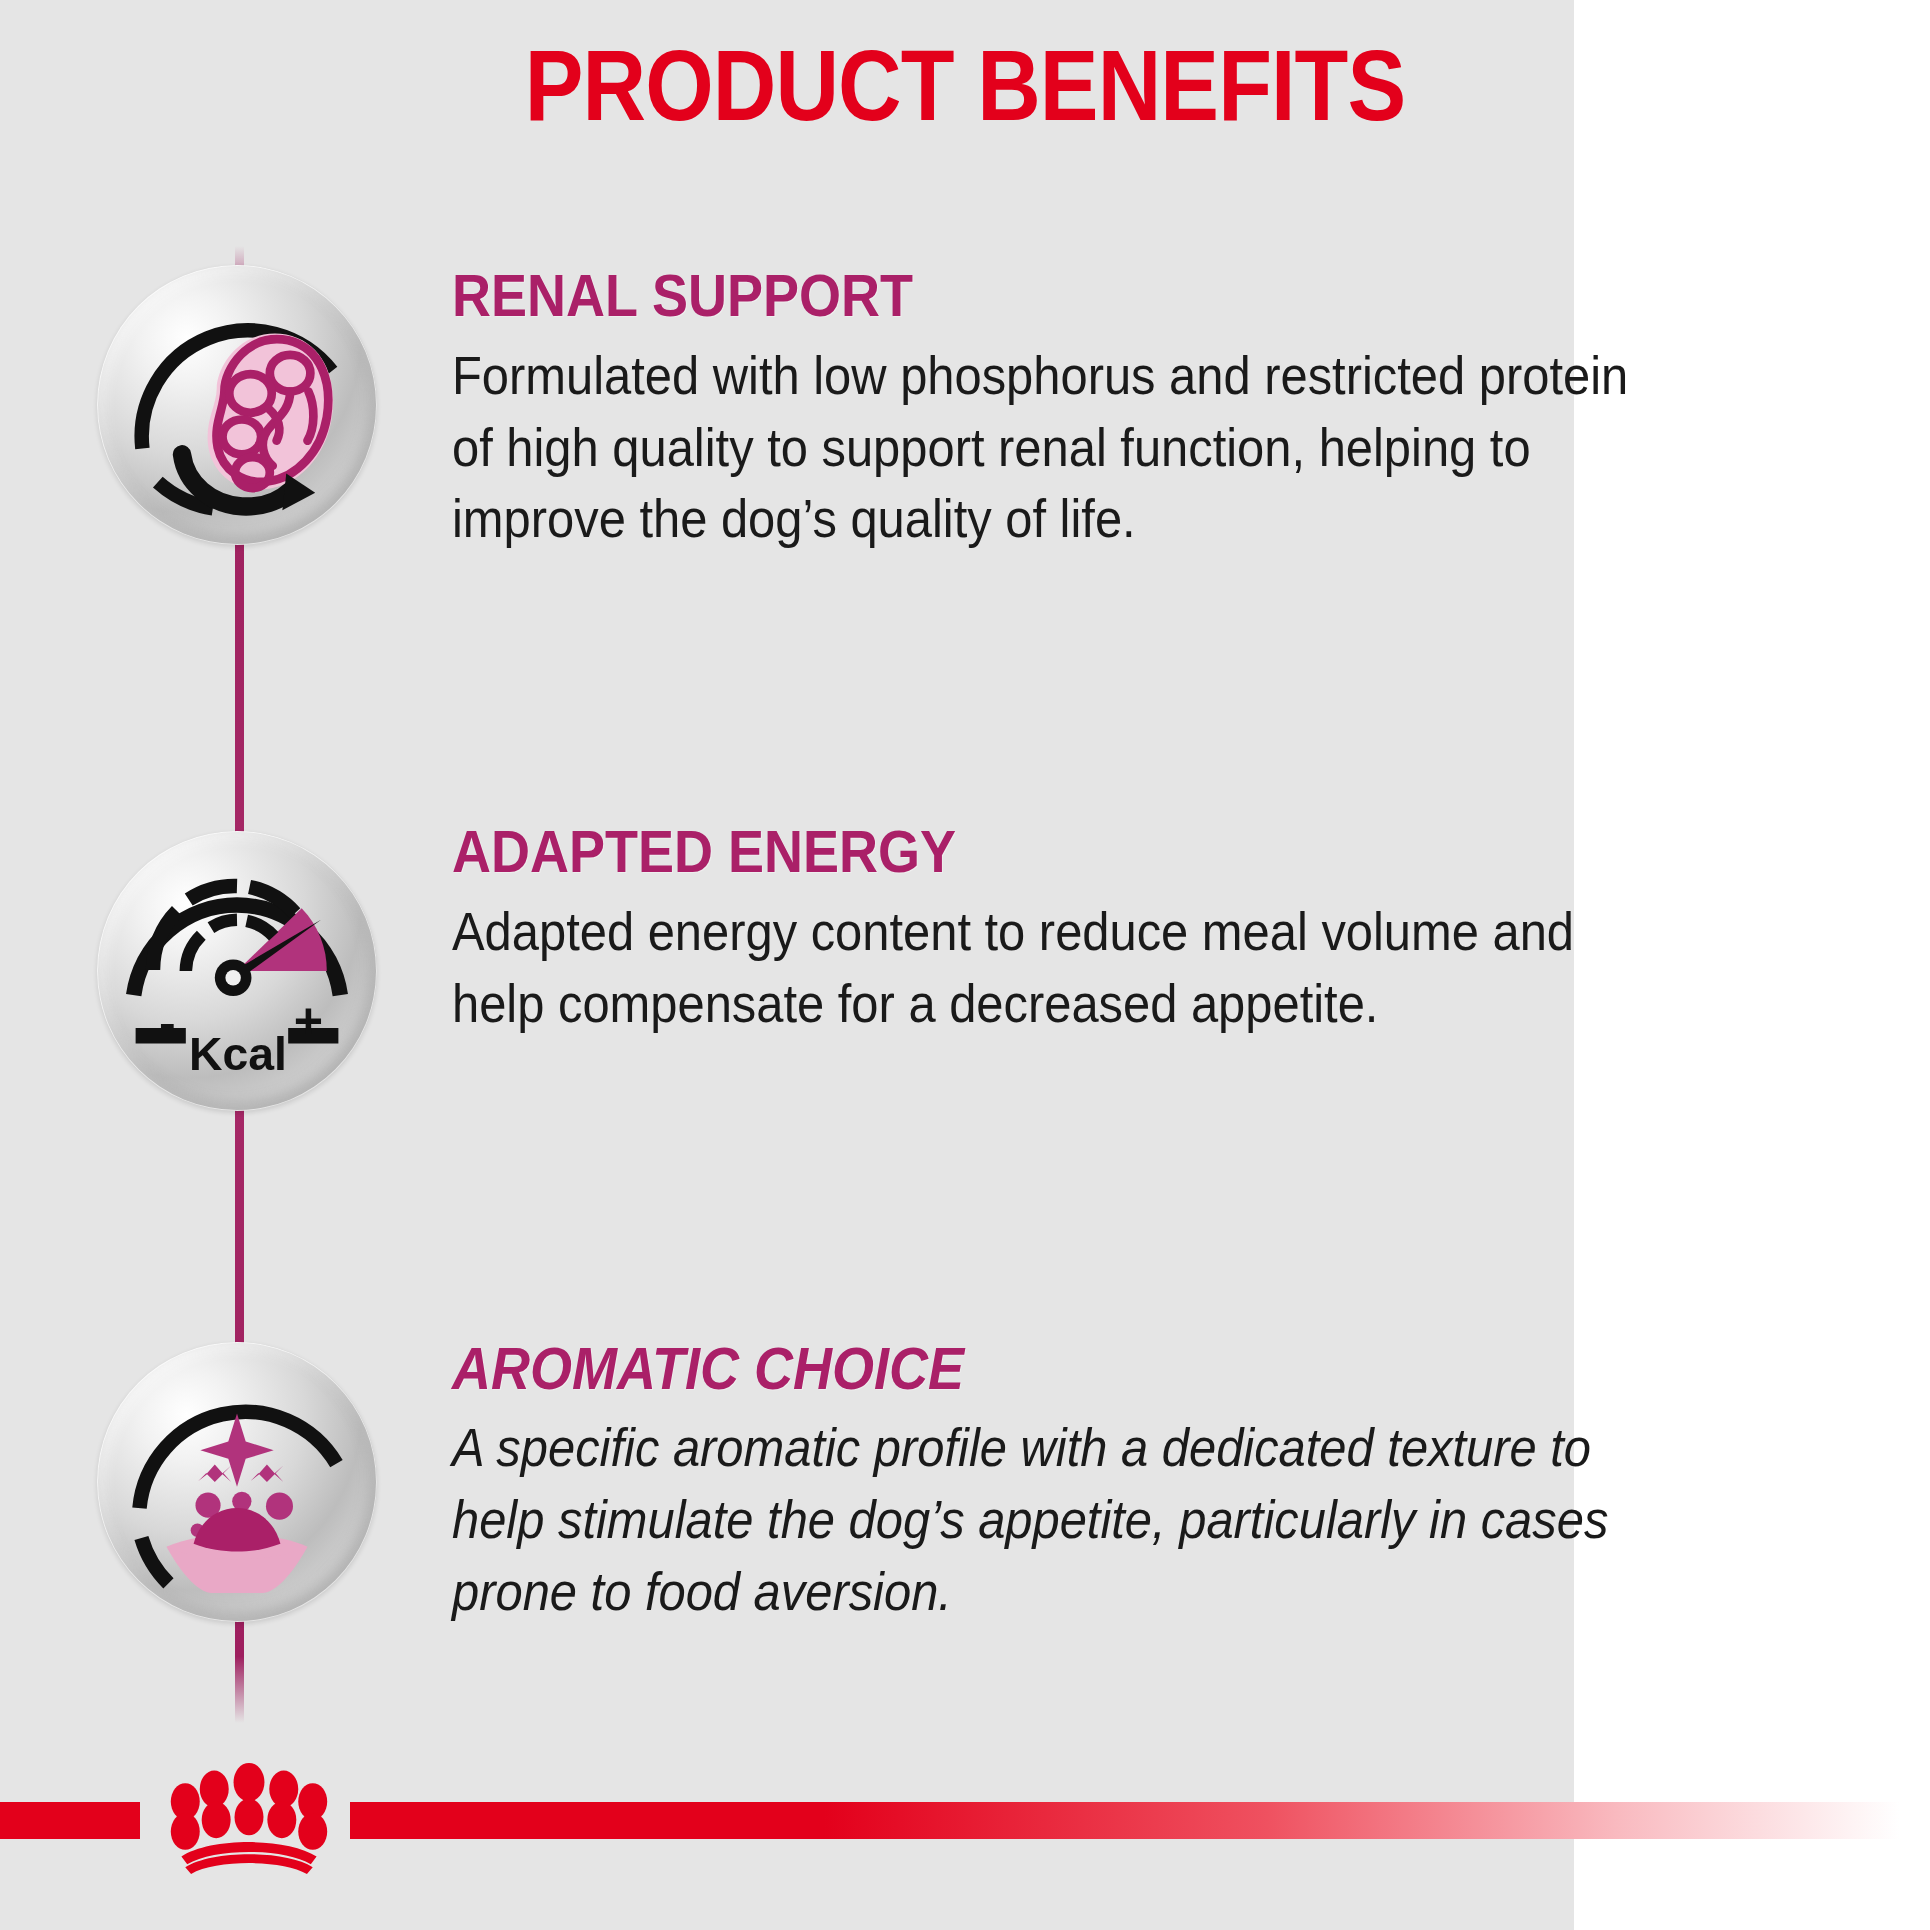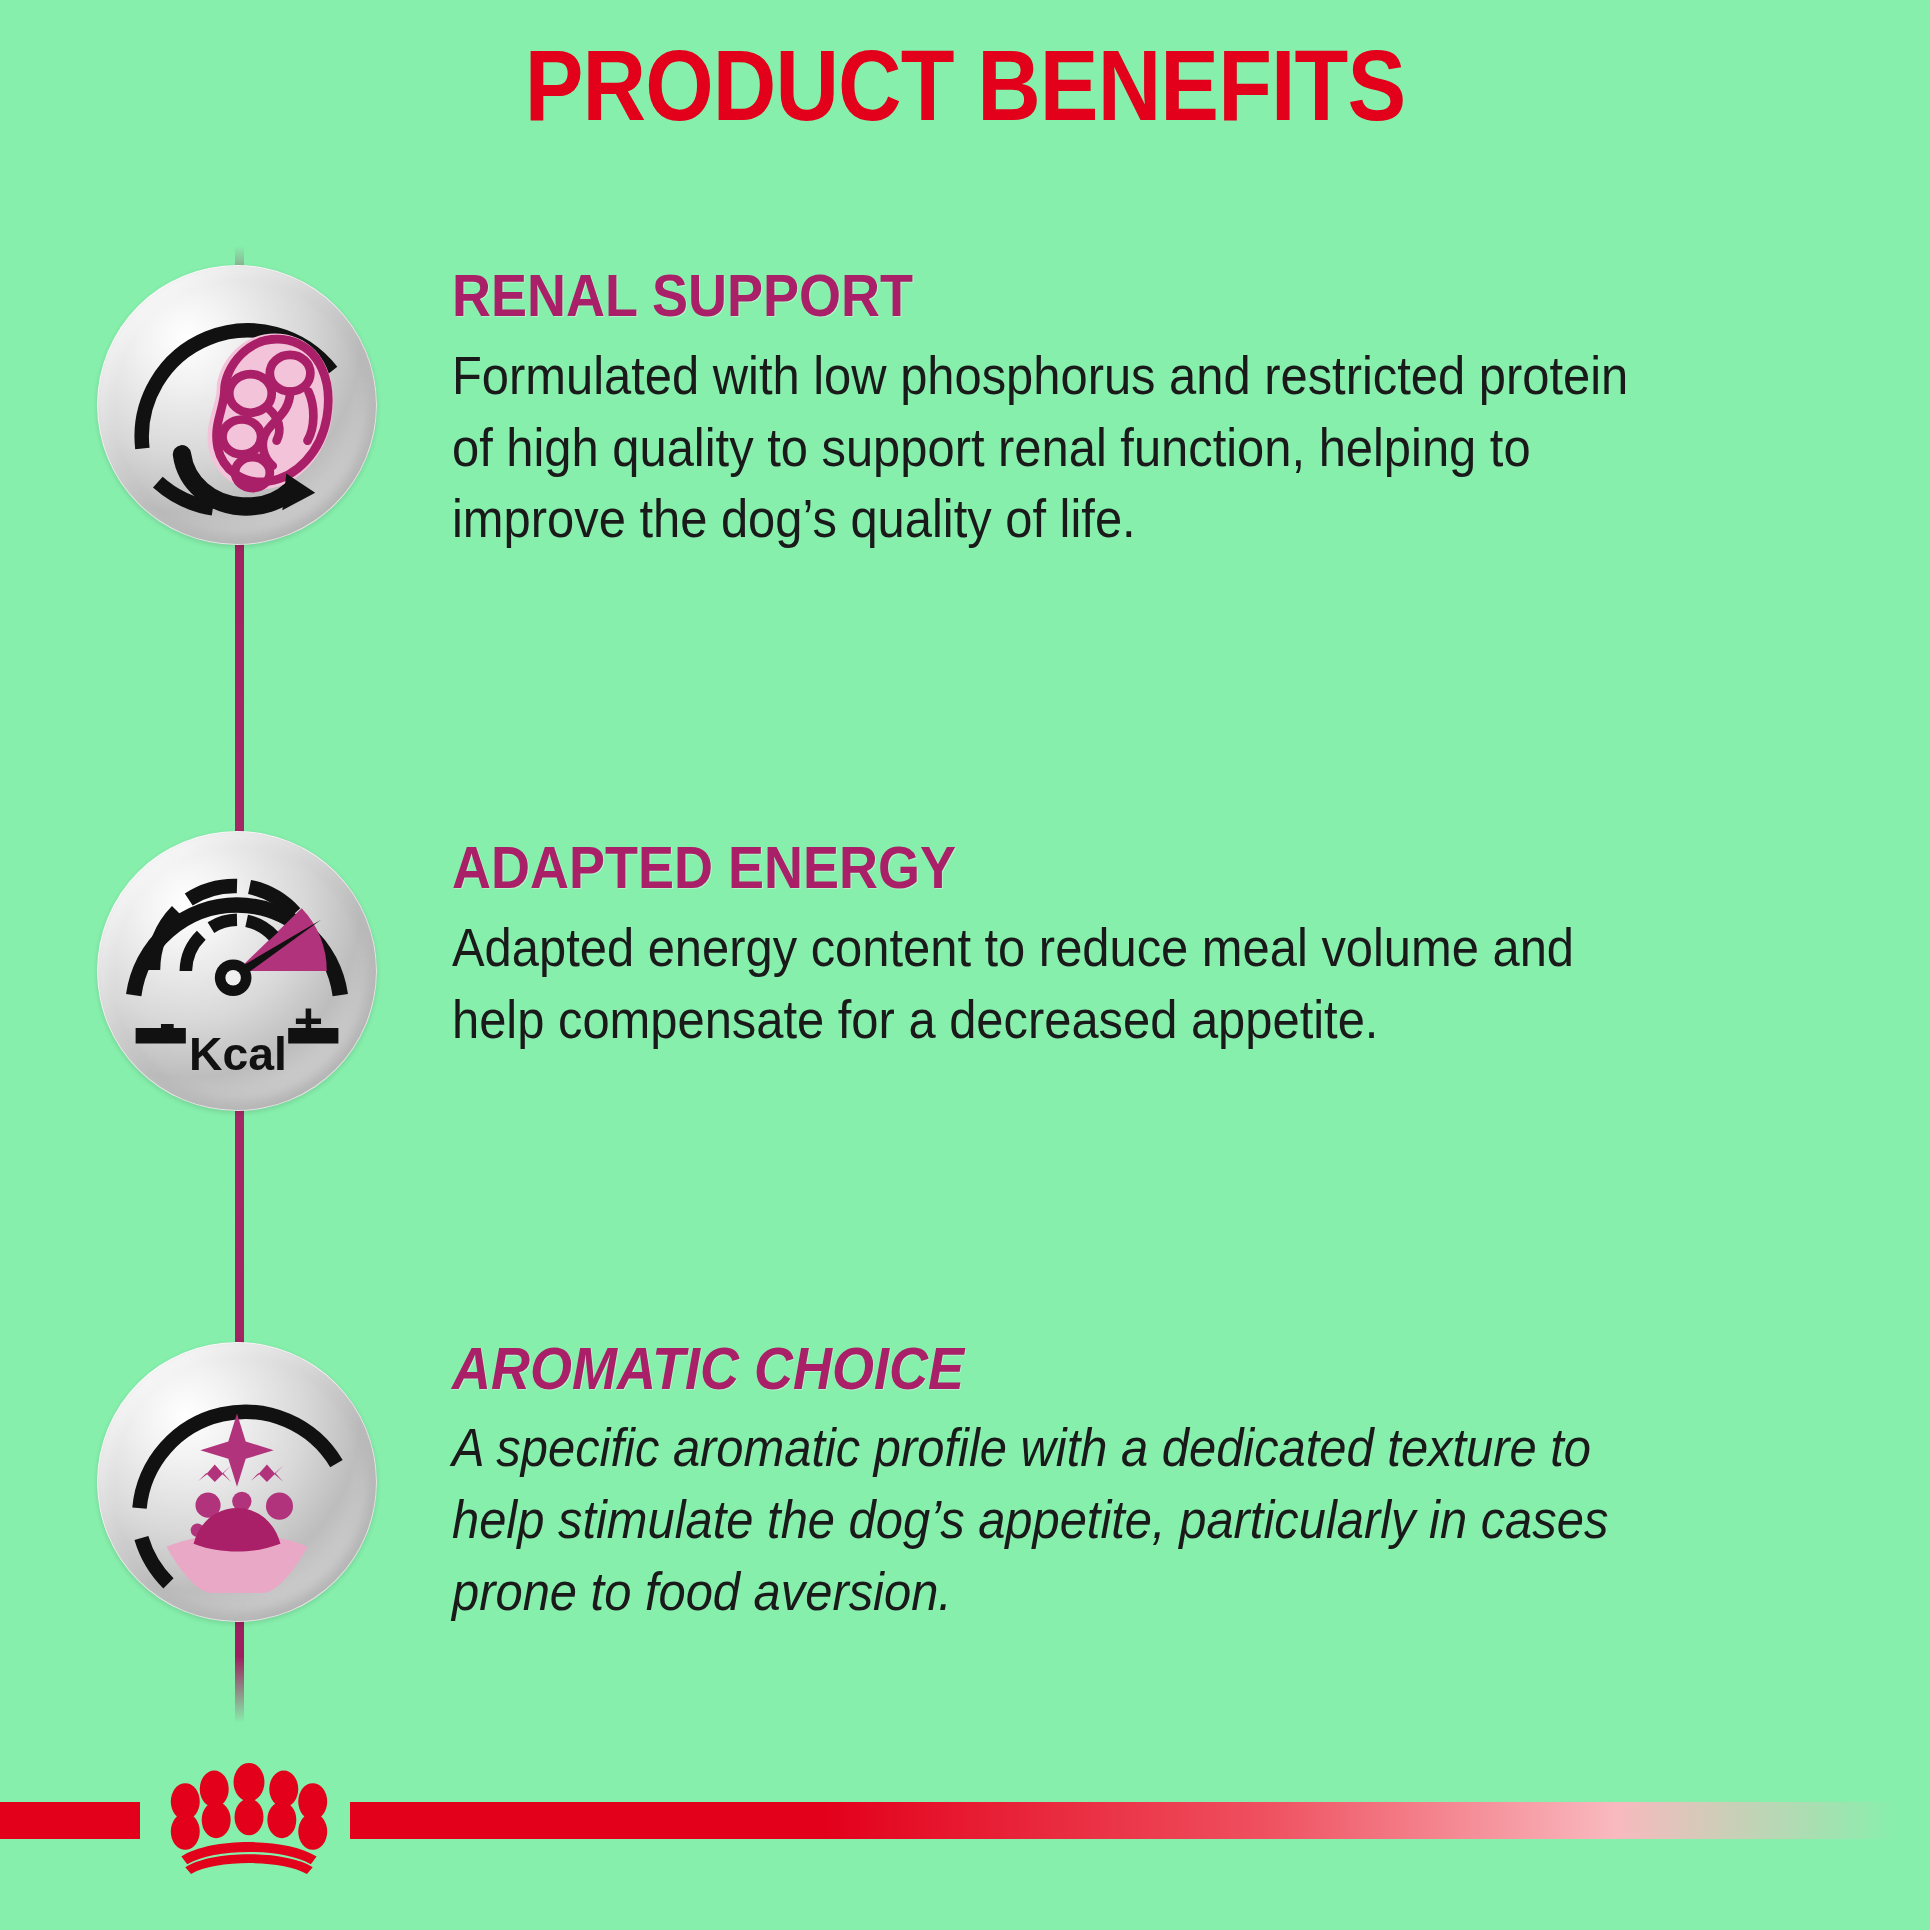--- a/index.html
+++ b/index.html
@@ -8,23 +8,23 @@
   html, body {
     width: 1930px;
     height: 1930px;
     background: #ffffff;
     font-family: "Liberation Sans", sans-serif;
     overflow: hidden;
   }
 
   .page {
     position: relative;
-    width: 1930px;
+    width: 1574px;
     height: 1930px;
-    background: #86efac;
+    background: #e5e5e5;
   }
 
   
   .page-title {
     position: absolute;
     top: 33px;
     left: 0;
     width: 1930px;
     text-align: center;
     font-family: "Liberation Sans Narrow", "Liberation Sans", sans-serif;
@@ -101,21 +101,21 @@
   .badge svg { position: absolute; inset: 0; width: 100%; height: 100%; }
 
   
   .txt {
     position: absolute;
     left: 452px;
     top: 0;
     width: 1429px;
   }
   .benefit.b0 .txt { top: -68px; }
-  .benefit.b1 .txt { top: 16px; }
+  .benefit.b1 .txt { top: 0px; }
   .benefit.b2 .txt { top: -14.5px; font-style: italic; }
 
   .b-head {
     font-family: "Liberation Sans Narrow", "Liberation Sans", sans-serif;
     font-weight: bold;
     font-size: 60px;
     line-height: 1.02;
     letter-spacing: 0px;
     color: #aa2068;
     transform: scaleX(0.90);

